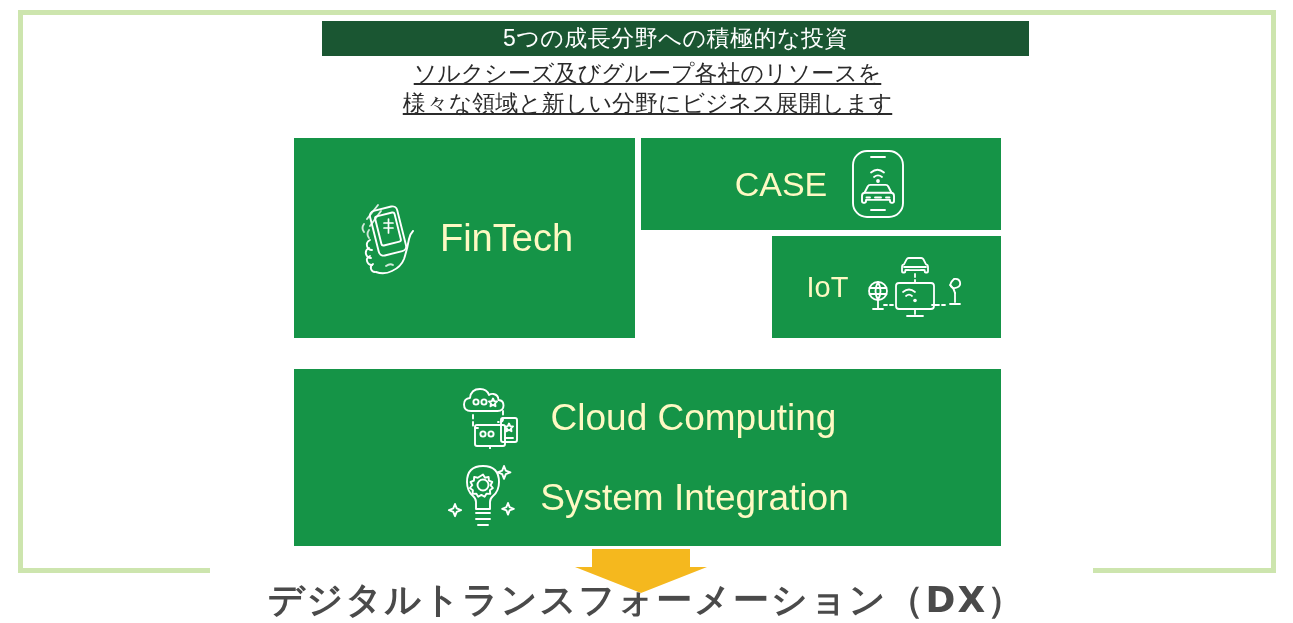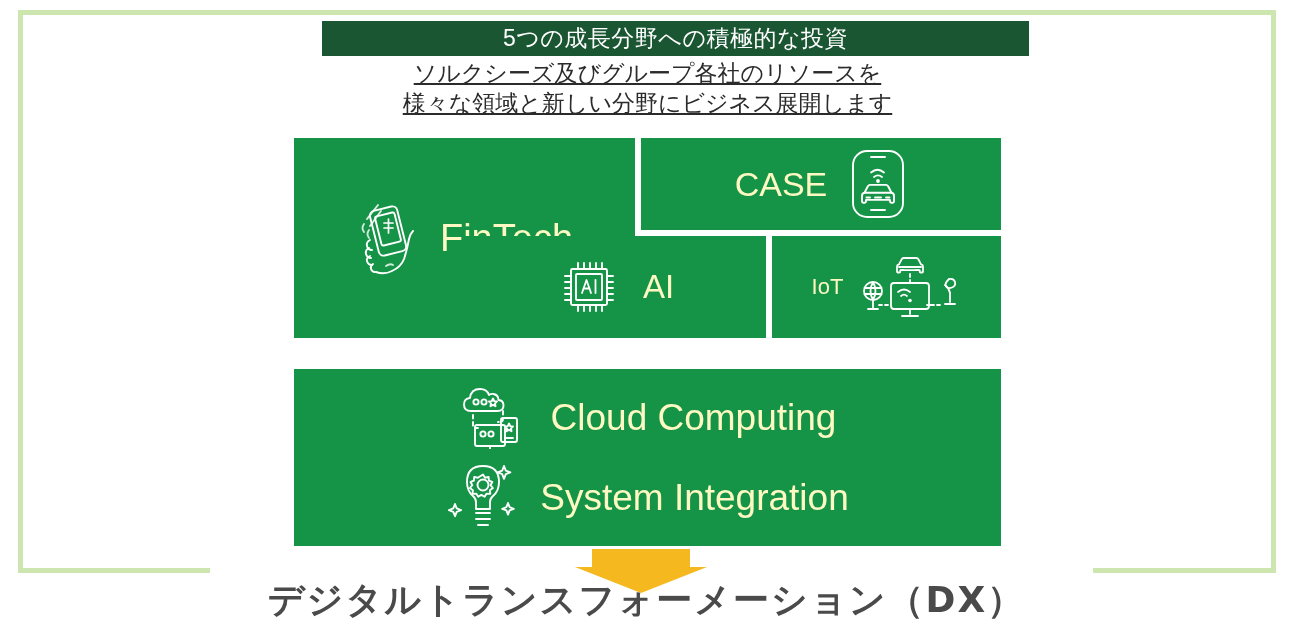--- a/index.html
+++ b/index.html
@@ -74,21 +74,21 @@
   #block-fintech  { left: 294px;  top: 138px; width: 341px; height: 200px; }
   #block-case     { left: 641px;  top: 138px; width: 360px; height: 92px; }
   #block-ai       { left: 465px;  top: 236px; width: 301px; height: 102px; }
   #block-iot      { left: 772px;  top: 236px; width: 229px; height: 102px; }
   #block-cloud    { left: 294px;  top: 345px; width: 707px; height: 97px; margin-top: 24px; }
   #block-si       { left: 294px;  top: 449px; width: 707px; height: 97px; }
 
   #block-fintech .label { font-size: 38px; margin-left: 18px; }
   #block-case    .label { font-size: 34px; margin-right: 22px; }
   #block-ai      .label { font-size: 33px; margin-left: 22px; }
-  #block-iot     .label { font-size: 22px; margin-right: 14px; }
+  #block-iot     .label { font-size: 29px; margin-right: 14px; }
   #block-cloud   .label { font-size: 37px; margin-left: 22px; }
   #block-si      .label { font-size: 37px; margin-left: 20px; }
 
   
   #down-arrow {
     position: absolute;
     left: 575px; top: 549px;
     width: 132px; height: 44px;
   }
 
@@ -156,35 +156,20 @@
         <path d="M25 29 q4 -3.2 8 0" stroke-width="1.8"></path>
         <circle cx="29" cy="33" r="1.9" fill="#ffffff" stroke="none"></circle>
         <path d="M13 48 q0 -3 2.5 -3.3 l3.2 -6.2 q0.8 -1.6 2.6 -1.6 h15.4 q1.8 0 2.6 1.6 l3.2 6.2 q2.5 0.3 2.5 3.3 v5.5 q0 1.2 -1.2 1.2 h-1.6 q-1.2 0 -1.2 -1.2 v-1.6 h-24 v1.6 q0 1.2 -1.2 1.2 h-1.6 q-1.2 0 -1.2 -1.2 z"></path>
         <path d="M15.5 44.7 h27"></path>
         <path d="M17.5 49.5 h3.5 M37 49.5 h3.5"></path>
         <path d="M26 49.5 h6"></path>
       </svg>
     </span>
   </div>
 
-  <div class="block" id="block-ai">
-    <span class="icon">
-      <svg width="64" height="64" viewBox="0 0 64 64" fill="none" stroke="#ffffff" stroke-width="1.9" stroke-linecap="round" stroke-linejoin="round">
-        <rect x="14" y="14" width="36" height="36" rx="1.5"></rect>
-        <rect x="19" y="19" width="26" height="26" rx="1"></rect>
-        <path d="M21 8 v6 M27 8 v6 M33 8 v6 M39 8 v6 M45 8 v6"></path>
-        <path d="M21 50 v6 M27 50 v6 M33 50 v6 M39 50 v6 M45 50 v6"></path>
-        <path d="M8 21 h6 M8 27 h6 M8 33 h6 M8 39 h6 M8 45 h6"></path>
-        <path d="M50 21 h6 M50 27 h6 M50 33 h6 M50 39 h6 M50 45 h6"></path>
-        <path d="M25 38 l4.5 -13 l4.5 13 M26.4 33.5 h6.2" stroke-width="1.8"></path>
-        <path d="M38.5 25 v13" stroke-width="1.8"></path>
-      </svg>
-    </span>
-    <span class="label">AI</span>
-  </div>
 
   <div class="block" id="block-iot">
     <span class="label">IoT</span>
     <span class="icon">
       <svg width="104" height="80" viewBox="0 0 104 80" fill="none" stroke="#ffffff" stroke-width="1.8" stroke-linecap="round" stroke-linejoin="round">
 
         <rect x="34" y="36" width="38" height="26" rx="3"></rect>
         <path d="M41 45 q6 -5 12 0" stroke-width="1.7"></path>
         <path d="M44 49 q3 -2.6 6 0" stroke-width="1.7"></path>
         <circle cx="53" cy="53.5" r="1.8" fill="#ffffff" stroke="none"></circle>

